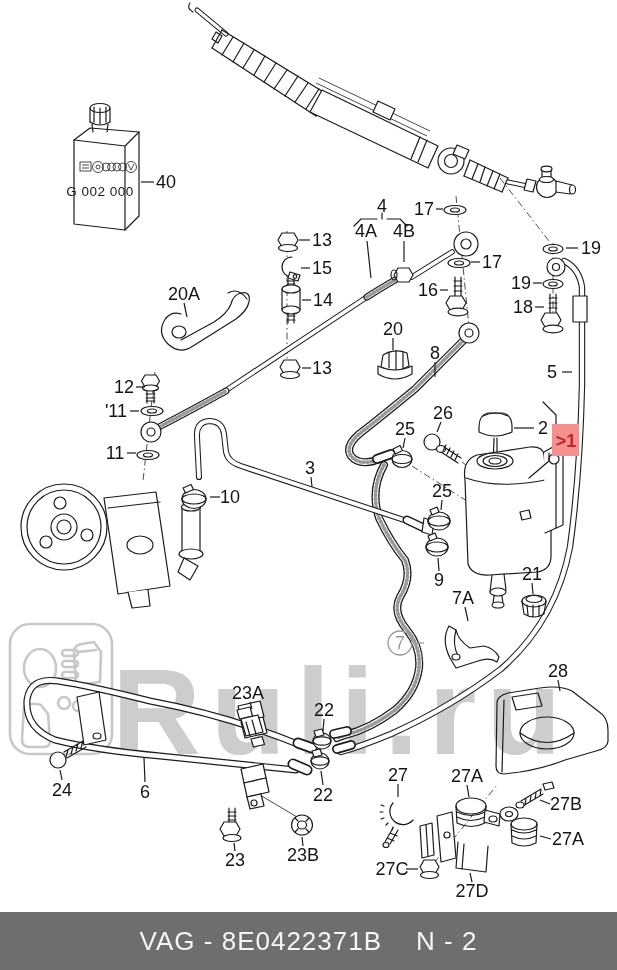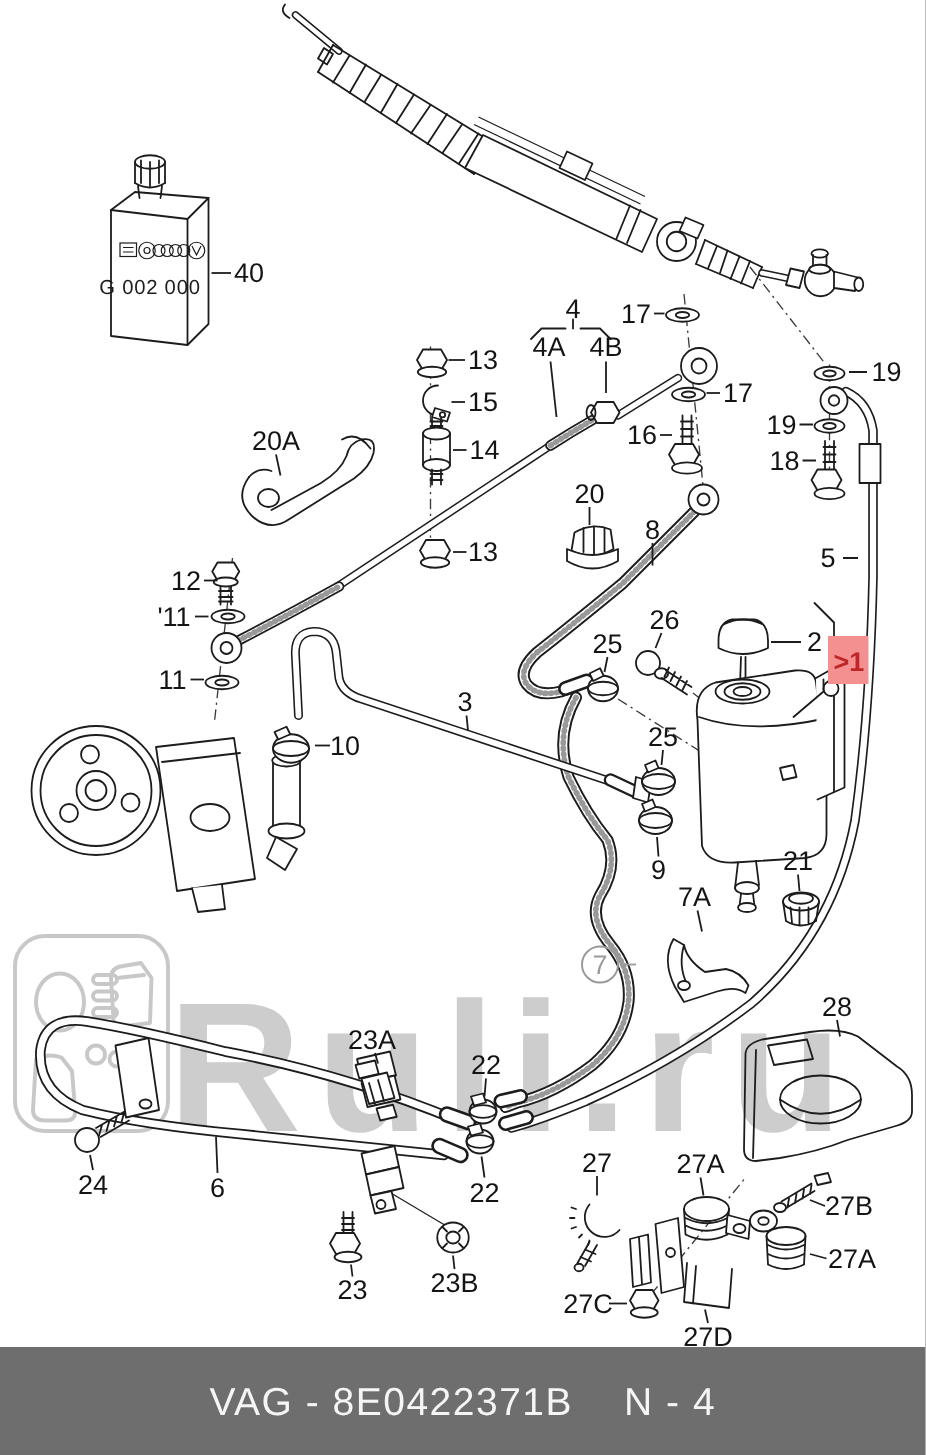--- a/index.html
+++ b/index.html
@@ -15,21 +15,21 @@
   .callout{font-family:"Liberation Sans",sans-serif;font-size:18px;fill:#141414;text-anchor:middle;}
   .circ{fill:none;stroke-width:1.3;}
   .tube-o{stroke:#1c1c1c;stroke-width:7;fill:none;stroke-linecap:round;}
   .tube-i{stroke:#ffffff;stroke-width:4.6;fill:none;stroke-linecap:round;}
   .tube-d{stroke:#999999;stroke-width:3.8;fill:none;stroke-dasharray:.8 3.1;stroke-linecap:round;}
   .wm-text{font-family:"Liberation Sans",sans-serif;font-weight:bold;font-size:123px;
            fill:#cdcdcd;letter-spacing:10px;}
   .wm-shape{stroke:#c8c8c8;fill:none;stroke-width:2.6;stroke-linecap:round;stroke-linejoin:round;}
   .bottle-code{font-family:"Liberation Sans",sans-serif;font-size:13.5px;fill:#1c1c1c;text-anchor:middle;letter-spacing:.5px;}
   .hl-text{font-family:"Liberation Sans",sans-serif;font-size:18px;font-weight:bold;text-anchor:middle;}
-  .footer{position:absolute;left:0;bottom:0;width:617px;height:72px;background:#6e6e6e;
+  .footer{position:absolute;left:0;bottom:0;width:617px;height:58px;background:#6e6e6e;
           display:flex;align-items:center;justify-content:center;gap:34px;}
   .footer span{color:#f5f5f5;font-size:26px;letter-spacing:1px;}
 </style>
 </head>
 <body>
 
 <div id="stage">
 <svg width="617" height="912" viewBox="0 0 617 912">
 
   <defs>
@@ -467,15 +467,15 @@
         <text x="568" y="845" class="callout">27A</text>
         <line x1="406" y1="869" x2="418" y2="869" class="leader"></line>
         <text x="392" y="875" class="callout">27C</text>
         <line x1="472" y1="882" x2="470" y2="873" class="leader"></line>
         <text x="472" y="897" class="callout">27D</text>
       </g>
 </svg>
 
 <div class="footer">
   <span>VAG - 8E0422371B</span>
-  <span>N - 4</span>
+  <span>N - 2</span>
 </div>
 </div>
 
 </body></html>

